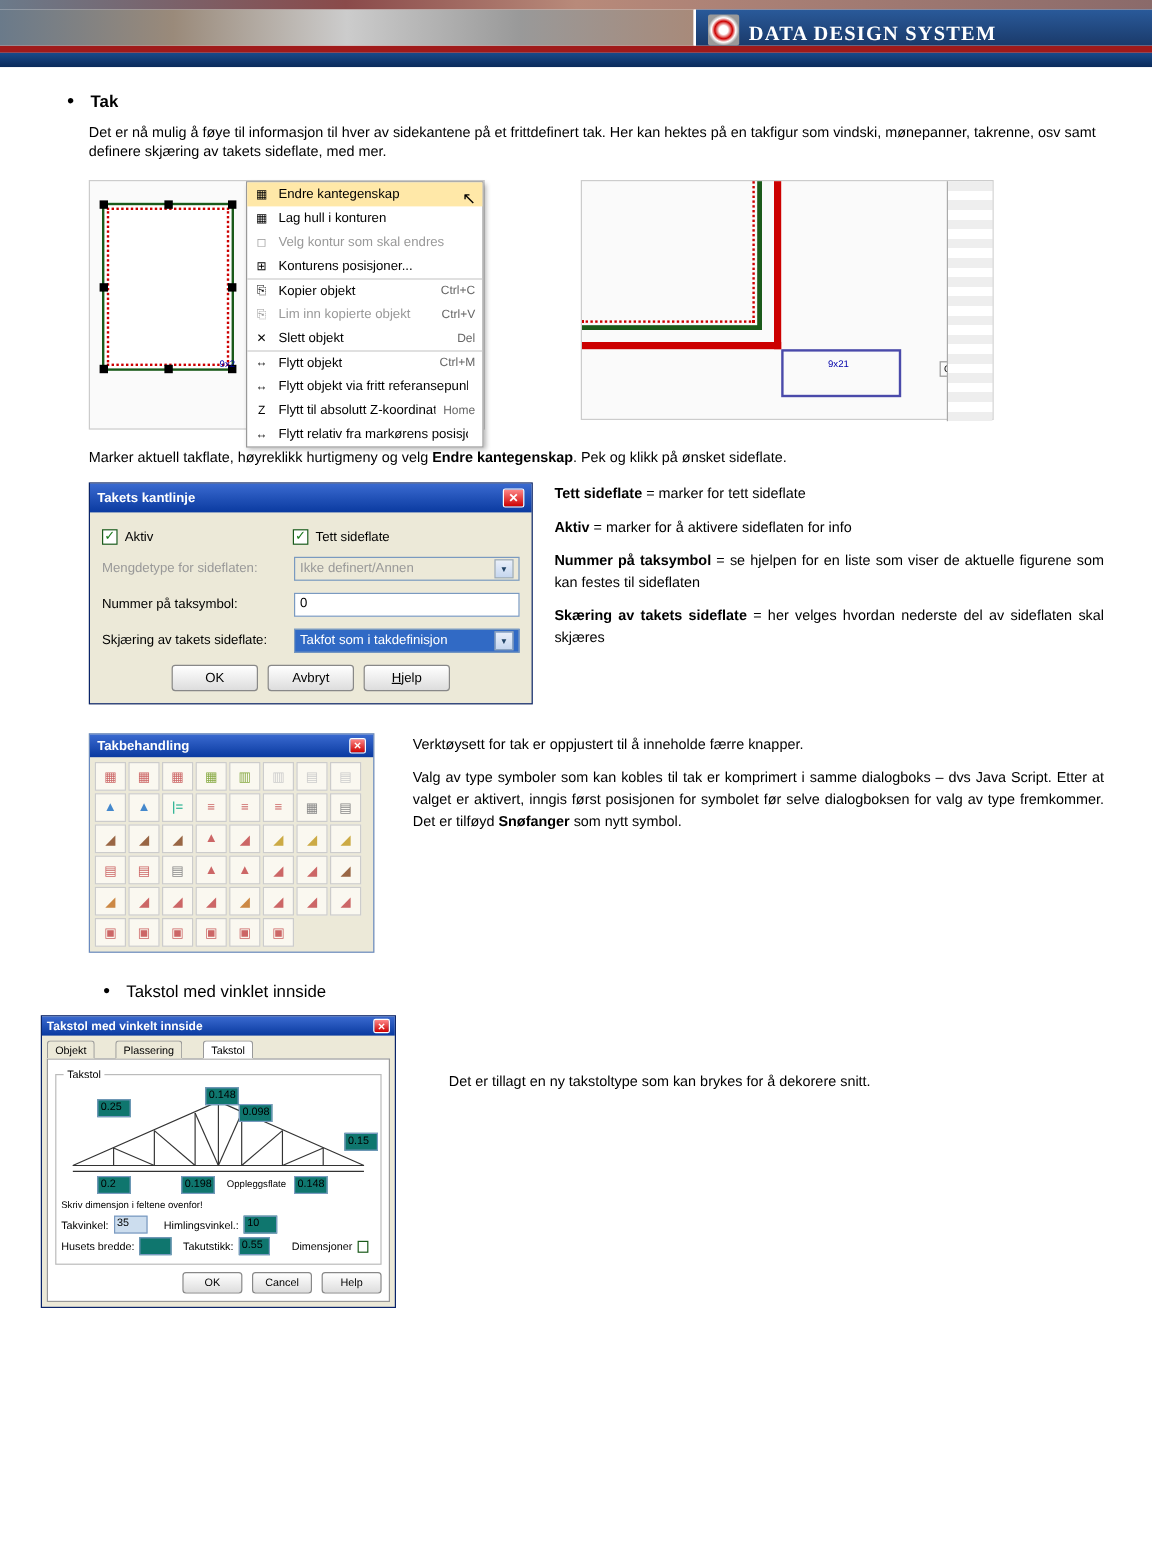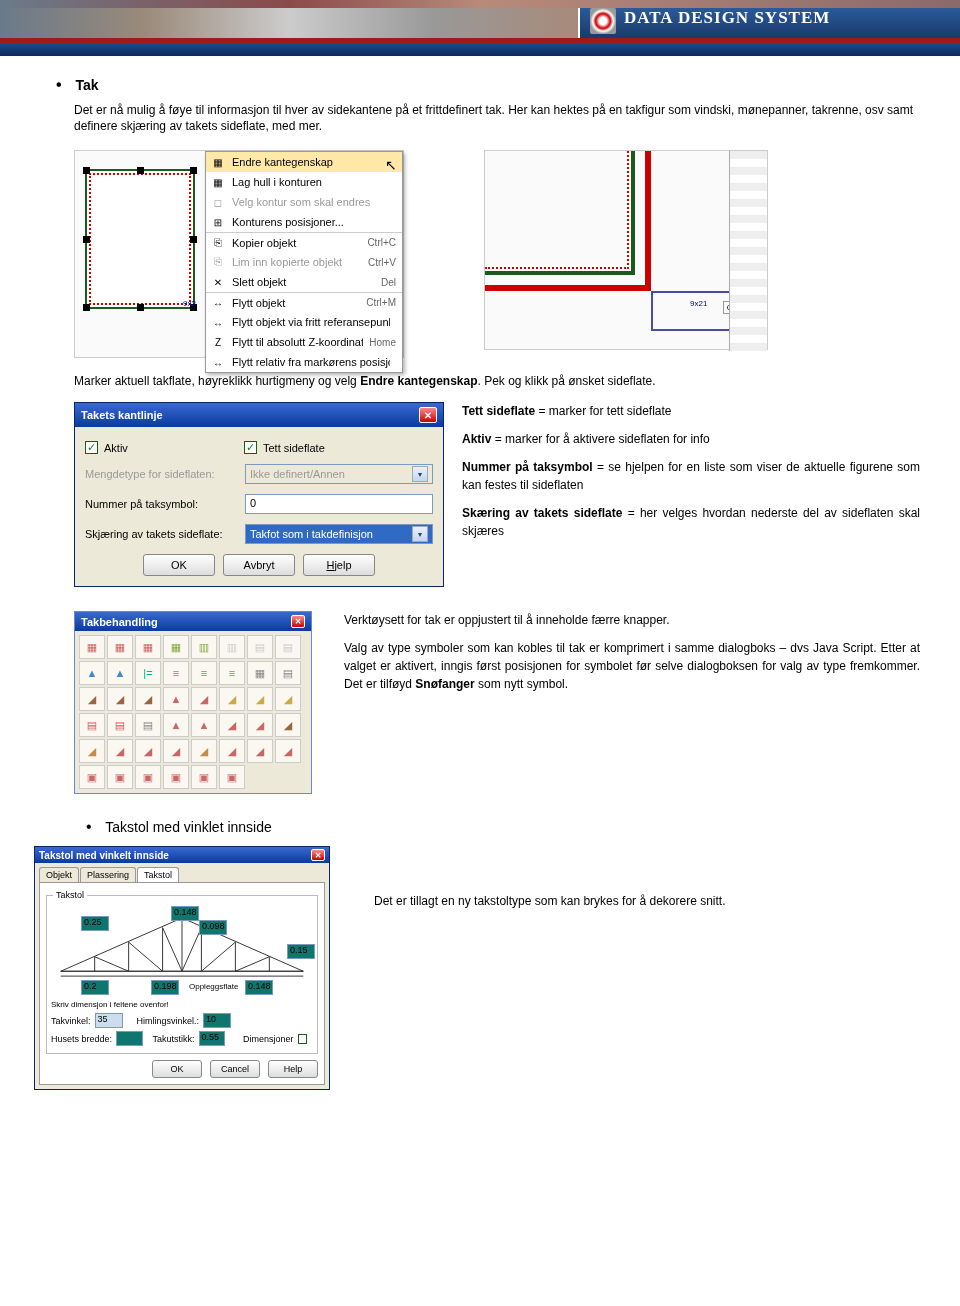--- a/index.html
+++ b/index.html
@@ -3,21 +3,21 @@
 <meta charset="utf-8">
 <style>
   * { box-sizing: border-box; margin: 0; padding: 0; }
   body { font-family: Arial, sans-serif; font-size: 13px; background: #fff; color: #000; width: 960px; }
   
   
   .header-banner { height: 56px; position: relative; overflow: hidden; }
   .banner-top { height: 8px; background: linear-gradient(90deg, #6b7a8a 0%, #8a4a4a 30%, #b88a7a 50%, #8a6a6a 100%); }
   .banner-mid { height: 30px; display: flex; }
   .banner-img { flex: 1; background: linear-gradient(90deg, #6a7a8a, #9a8a7a, #ccc, #999, #a88a7a); border-right: 2px solid #fff; }
-  .banner-blue { width: 380px; background: linear-gradient(#2a5a9a, #1a3a6a); display: flex; align-items: flex-start; padding-left: 10px; gap: 8px; }
+  .banner-blue { width: 380px; background: linear-gradient(#2a5a9a, #1a3a6a); display: flex; align-items: flex-end; padding-left: 10px; gap: 8px; }
   .banner-logo { width: 26px; height: 26px; background: radial-gradient(circle, #fff 20%, #c00 40%, #fff 55%, #999 70%); border-radius: 2px; }
   .banner-text { color: #fff; font-family: Georgia, serif; font-size: 17px; font-weight: bold; font-variant: small-caps; letter-spacing: 1px; }
   .banner-red { height: 6px; background: #a01a1a; }
   .banner-bottom { height: 12px; background: linear-gradient(#1a4a8a, #0a2a5a); }
   
   .content { padding: 20px 40px 20px 74px; }
   
   h2.section-title { font-family: Verdana, Arial, sans-serif; font-size: 14px; font-weight: bold; margin-bottom: 8px; }
   .bullet-section { margin-left: -18px; }
   .bullet-section::before { content: '•'; font-size: 16px; margin-right: 10px; }
@@ -41,21 +41,21 @@
   .cm-item { display: flex; align-items: center; height: 20px; padding: 0 6px 0 4px; gap: 6px; }
   .cm-item.hl { background: #ffe8a8; }
   .cm-item.disabled { color: #999; }
   .cm-item.sep { border-top: 1px solid #ccc; }
   .cm-icon { width: 16px; height: 16px; flex-shrink: 0; display: flex; align-items: center; justify-content: center; font-size: 10px; }
   .cm-label { flex: 1; white-space: nowrap; overflow: hidden; }
   .cm-shortcut { color: #666; font-size: 10px; }
   .cm-cursor { position: absolute; left: 310px; top: 6px; font-size: 14px; }
   
   
-  .cad-view2 { width: 284px; height: 200px; border: 1px solid #ccc; background: #fafafa; position: relative; }
+  .cad-view2 { width: 344px; height: 200px; border: 1px solid #ccc; background: #fafafa; position: relative; }
   .cv2-wall-v { position: absolute; left: 160px; top: 0; width: 6px; height: 140px; background: #c00; }
   .cv2-wall-h { position: absolute; left: 0; top: 134px; width: 166px; height: 6px; background: #c00; }
   .cv2-roof { position: absolute; left: 0; top: 0; width: 150px; height: 124px; border-right: 4px solid #1a5a1a; border-bottom: 4px solid #1a5a1a; }
   .cv2-roof::after { content:''; position:absolute; right:-2px; bottom:-2px; left:0; top:0; border-right: 2px dotted #c00; border-bottom: 2px dotted #c00; margin: 0 4px 4px 0; }
   .cv2-ext { position: absolute; left: 166px; top: 140px; width: 100px; height: 40px; border: 2px solid #4a4aaa; }
   .cv2-lbl { position: absolute; left: 205px; top: 148px; font-size: 8px; color: #00a; }
   .cv2-side { position: absolute; right: 0; top: 0; width: 38px; height: 200px; border-left: 1px solid #aaa; background: repeating-linear-gradient(0deg, #eee 0 8px, #fff 8px 16px); }
   .cv2-g { position: absolute; right: 30px; top: 150px; border: 1px solid #999; padding: 1px 3px; font-size: 8px; }
   
   
@@ -81,21 +81,21 @@
   
   
   .toolbar-row { display: flex; gap: 32px; margin: 10px 0 24px 0; align-items: flex-start; }
   .toolbar1 { width: 238px; border: 1px solid #6a8ac0; background: #ece9d8; }
   .tb-title { background: linear-gradient(#3a6ad0, #0a3aa0); color: #fff; padding: 3px 6px; font-size: 11px; font-weight: bold; display: flex; justify-content: space-between; align-items: center; font-family: Tahoma, sans-serif; }
   .tb-grid { display: grid; grid-template-columns: repeat(8, 26px); gap: 2px; padding: 4px; }
   .tb-icon { width: 26px; height: 24px; border: 1px solid #ccc; background: #faf8f0; display: flex; align-items: center; justify-content: center; font-size: 11px; }
   
   
   .dialog2 { width: 296px; border: 1px solid #0a246a; font-family: Tahoma, sans-serif; font-size: 9px; background: #ece9d8; }
-  .dlg2-tabs { display: flex; padding: 4px 4px 0 4px; gap: 1px; font-size: 9px; }
+  .dlg2-tabs { display: flex; padding: 4px 4px 0 4px; gap: 17px; font-size: 9px; }
   .dlg2-tab { padding: 2px 6px; border: 1px solid #999; border-bottom: none; background: #ece9d8; border-radius: 3px 3px 0 0; }
   .dlg2-tab.active { background: #fff; }
   .dlg2-panel { margin: 0 4px 4px 4px; border: 1px solid #999; background: #fff; padding: 6px; }
   .dlg2-group { border: 1px solid #bbb; padding: 6px 4px 4px 4px; position: relative; margin-top: 6px; }
   .dlg2-group-label { position: absolute; top: -6px; left: 6px; background: #fff; padding: 0 3px; font-size: 9px; }
   .truss-svg { width: 100%; height: 90px; }
   .dlg2-fields { margin-top: 6px; }
   .dlg2-frow { display: flex; align-items: center; gap: 4px; margin-bottom: 3px; font-size: 9px; }
   .dlg2-frow label { white-space: nowrap; }
   .dlg2-inp { border: 1px solid #7a9ac0; background: #0f766e; padding: 0 2px; height: 15px; width: 28px; font-size: 9px; }

